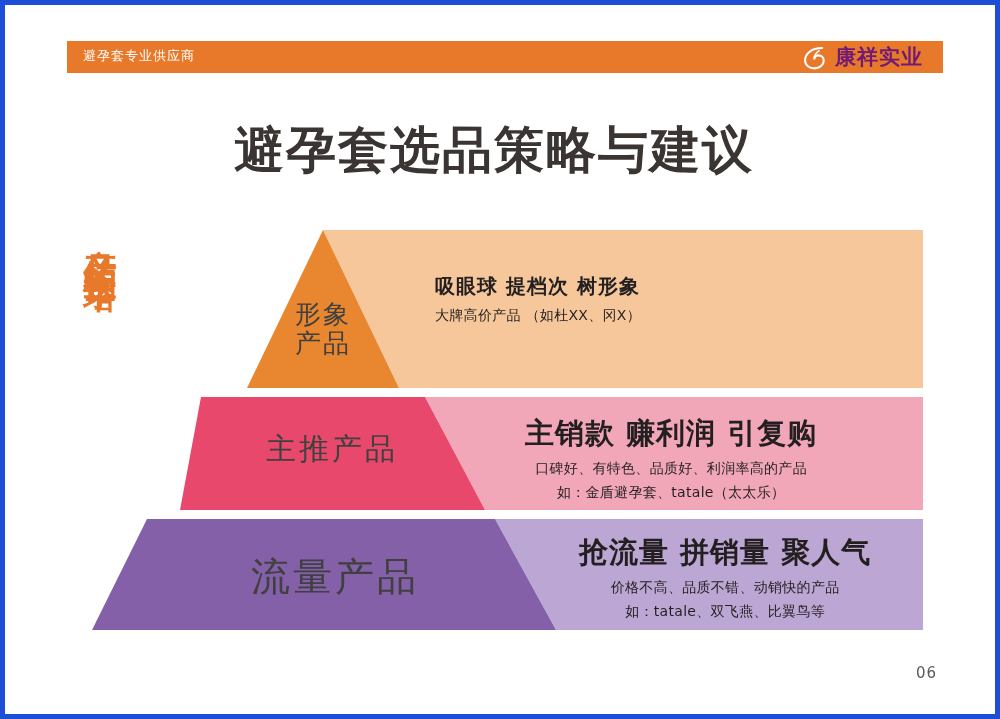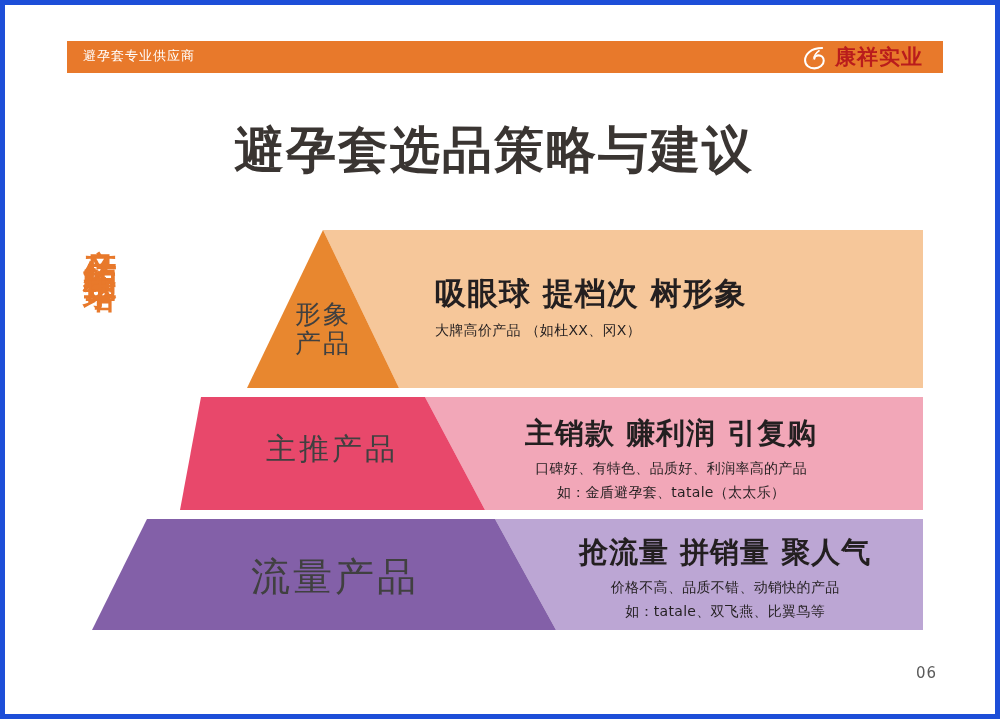--- a/index.html
+++ b/index.html
@@ -50,21 +50,21 @@
     gap: 8px;
   }
   .brand-mark {
     width: 26px;
     height: 26px;
     display: block;
   }
   .brand-name {
     font-size: 21px;
     font-weight: bold;
-    color: #b91c1c;
+    color: #701a75;
     letter-spacing: 1px;
     line-height: 1;
     white-space: nowrap;
   }
 
   
   .slide-title {
     position: absolute;
     left: 0;
     top: 112px;
@@ -144,21 +144,21 @@
     white-space: nowrap;
   }
   .band-sub {
     font-size: 14px;
     color: #231f20;
     white-space: nowrap;
     margin-top: 7px;
     letter-spacing: 0.3px;
   }
   #band1-body { left: 430px; top: 268px; }
-  #band1-body .band-head { font-size: 31px; }
+  #band1-body .band-head { font-size: 20px; }
   #band2-body { left: 520px; top: 409px; }
   #band3-body { left: 574px; top: 528px; }
   #band2-body .band-sub, #band3-body .band-sub { margin-top: 6px; text-align: center; }
 
   
   .page-number {
     position: absolute;
     right: 58px;
     bottom: 32px;
     font-size: 15px;

